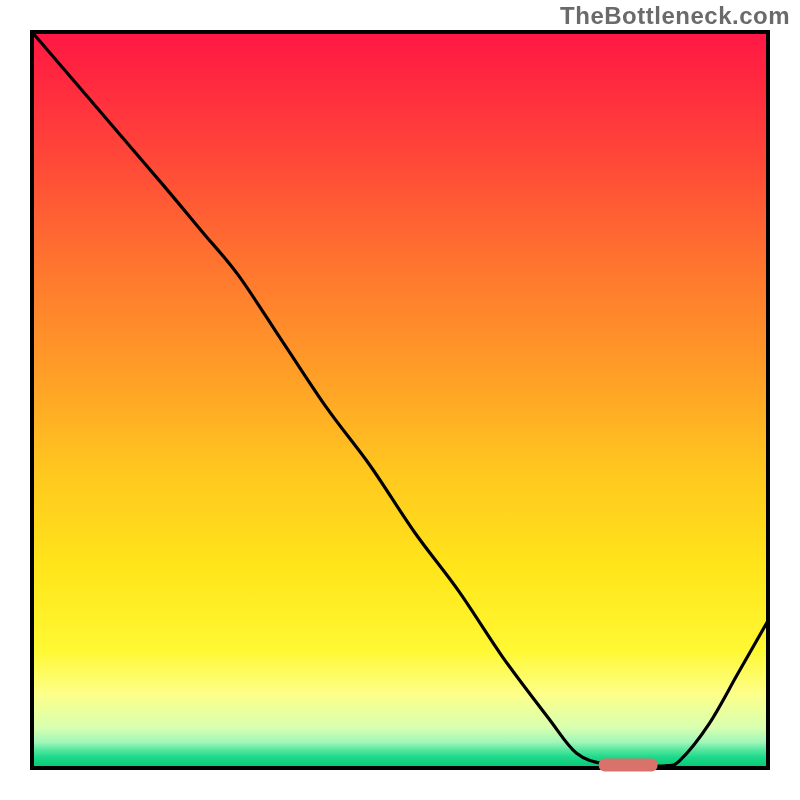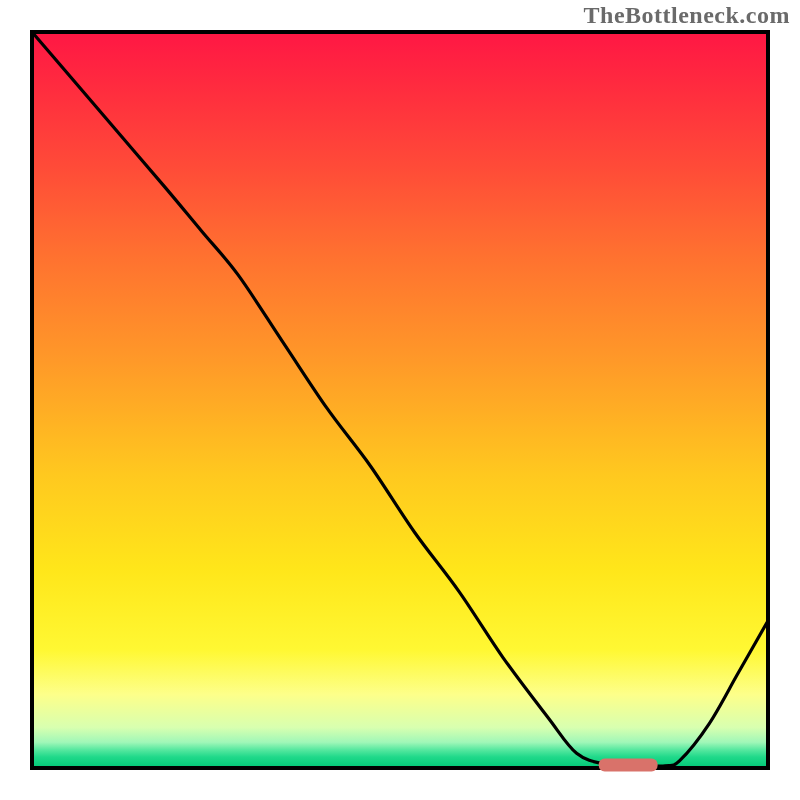--- a/index.html
+++ b/index.html
@@ -8,21 +8,20 @@
     width: 800px;
     height: 800px;
     background: #ffffff;
     font-family: Arial, Helvetica, sans-serif;
     overflow: hidden;
   }
   .frame {
     position: relative;
     width: 800px;
     height: 780px;
-    font-family: Liberation Serif, serif;
   }
   .watermark {
     position: absolute;
     top: 2px;
     right: 10px;
     font-size: 24px;
     font-weight: bold;
     color: #6a6a6a;
     letter-spacing: 0.5px;
     user-select: none;

